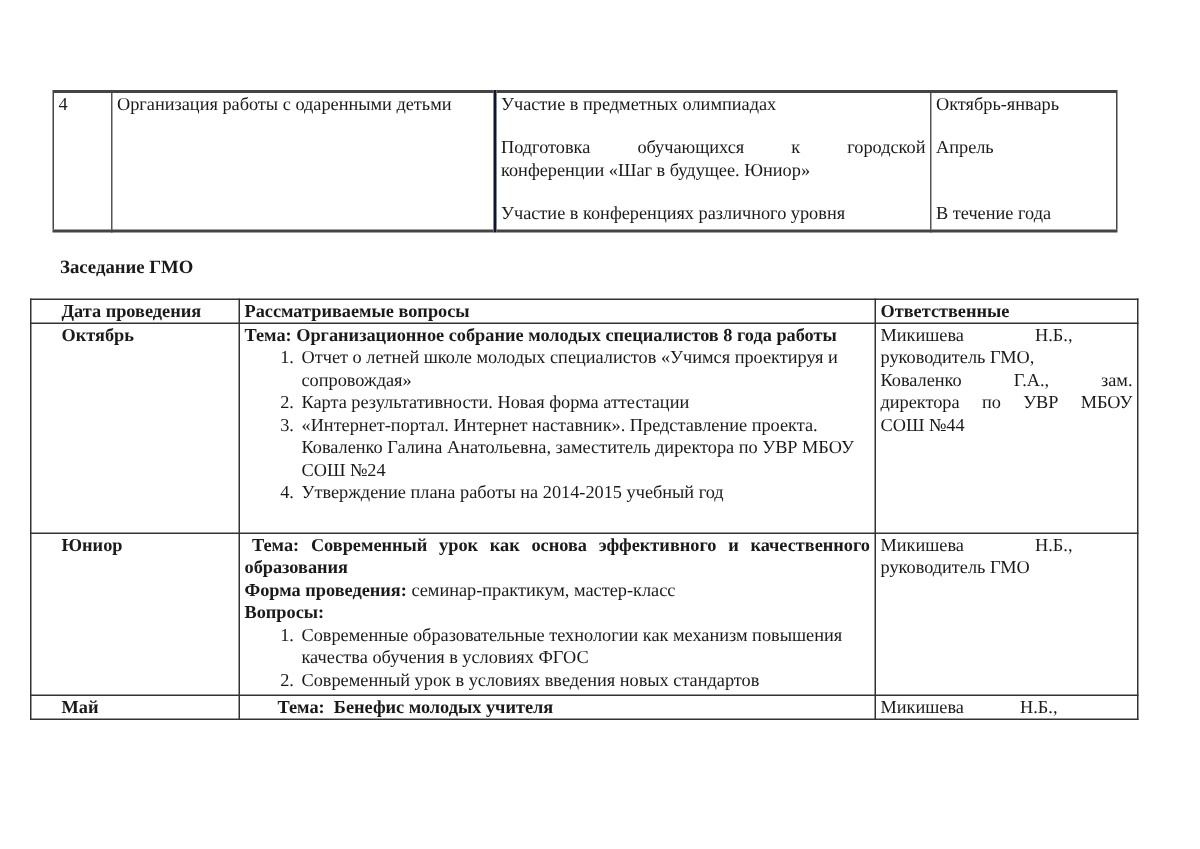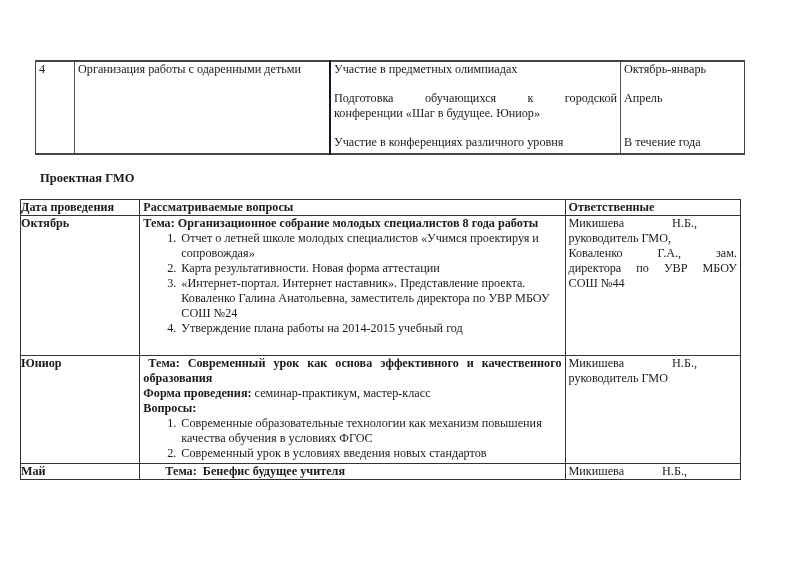--- a/index.html
+++ b/index.html
@@ -18,21 +18,21 @@
   #top-table td.c-time { width: 117px; border-right: 1.5px solid #444; }
   .gap { height: 14px; }
   .justify-line { text-align: justify; text-align-last: justify; }
 
   
   #gmo-heading { position: absolute; left: 40px; top: 171px; font-weight: bold; font-size: 12.5px; }
 
   
   #gmo-table { left: 20px; top: 199px; width: 721px; }
   #gmo-table td { border: 1.5px solid #333; }
-  #gmo-table td.c-date { width: 115px; font-weight: bold; padding-left: 0; }
+  #gmo-table td.c-date { width: 115px; font-weight: bold; padding-left: 20px; }
   #gmo-table td.c-topic { width: 417px; }
   #gmo-table td.c-resp { width: 168px; }
   #gmo-table tr.hdr td { font-weight: bold; height: 14px; }
   #gmo-table tr.r-oct td { height: 139px; margin-left: 20px; }
   #gmo-table tr.r-jan td { height: 107px; }
   #gmo-table tr.r-mar td { height: 31px; }
   #gmo-table tr.r-may td { height: 14px; }
   #gmo-table td.c-resp.thin { border-top: 1px solid #555; }
 
   .bold { font-weight: bold; }
@@ -64,21 +64,21 @@
       <div>Октябрь-январь</div>
       <div class="gap"></div>
       <div>Апрель</div>
       <div style="height:29px"></div>
       <div>В течение года</div>
     </td>
   </tr>
 </tbody>
   </table>
 
-<div id="gmo-heading">Проектная ГМО</div>
+<div id="gmo-heading">Заседание ГМО</div>
 
 <table id="gmo-table">
   <tbody>
       <tr class="hdr">
     <td class="c-date">Дата проведения</td>
     <td class="c-topic">Рассматриваемые вопросы</td>
     <td class="c-resp">Ответственные</td>
   </tr>
 
   <tr class="r-oct">
@@ -125,21 +125,21 @@
         <span>Н.Б.,</span>
       </div>
       <div>руководитель ГМО</div>
     </td>
   </tr>
 
 
   <tr class="r-may">
     <td class="c-date">Май</td>
     <td class="c-topic">
-      <div class="topic indent3" style="white-space:pre">Тема:  Бенефис будущее учителя</div>
+      <div class="topic indent3" style="white-space:pre">Тема:  Бенефис молодых учителя</div>
     </td>
     <td class="c-resp thin">
       <div class="spread" style="padding-right:50px">
         <span>Микишева</span>
         <span>Н.Б.,</span>
       </div>
     </td>
   </tr>
 </tbody>
   </table>

